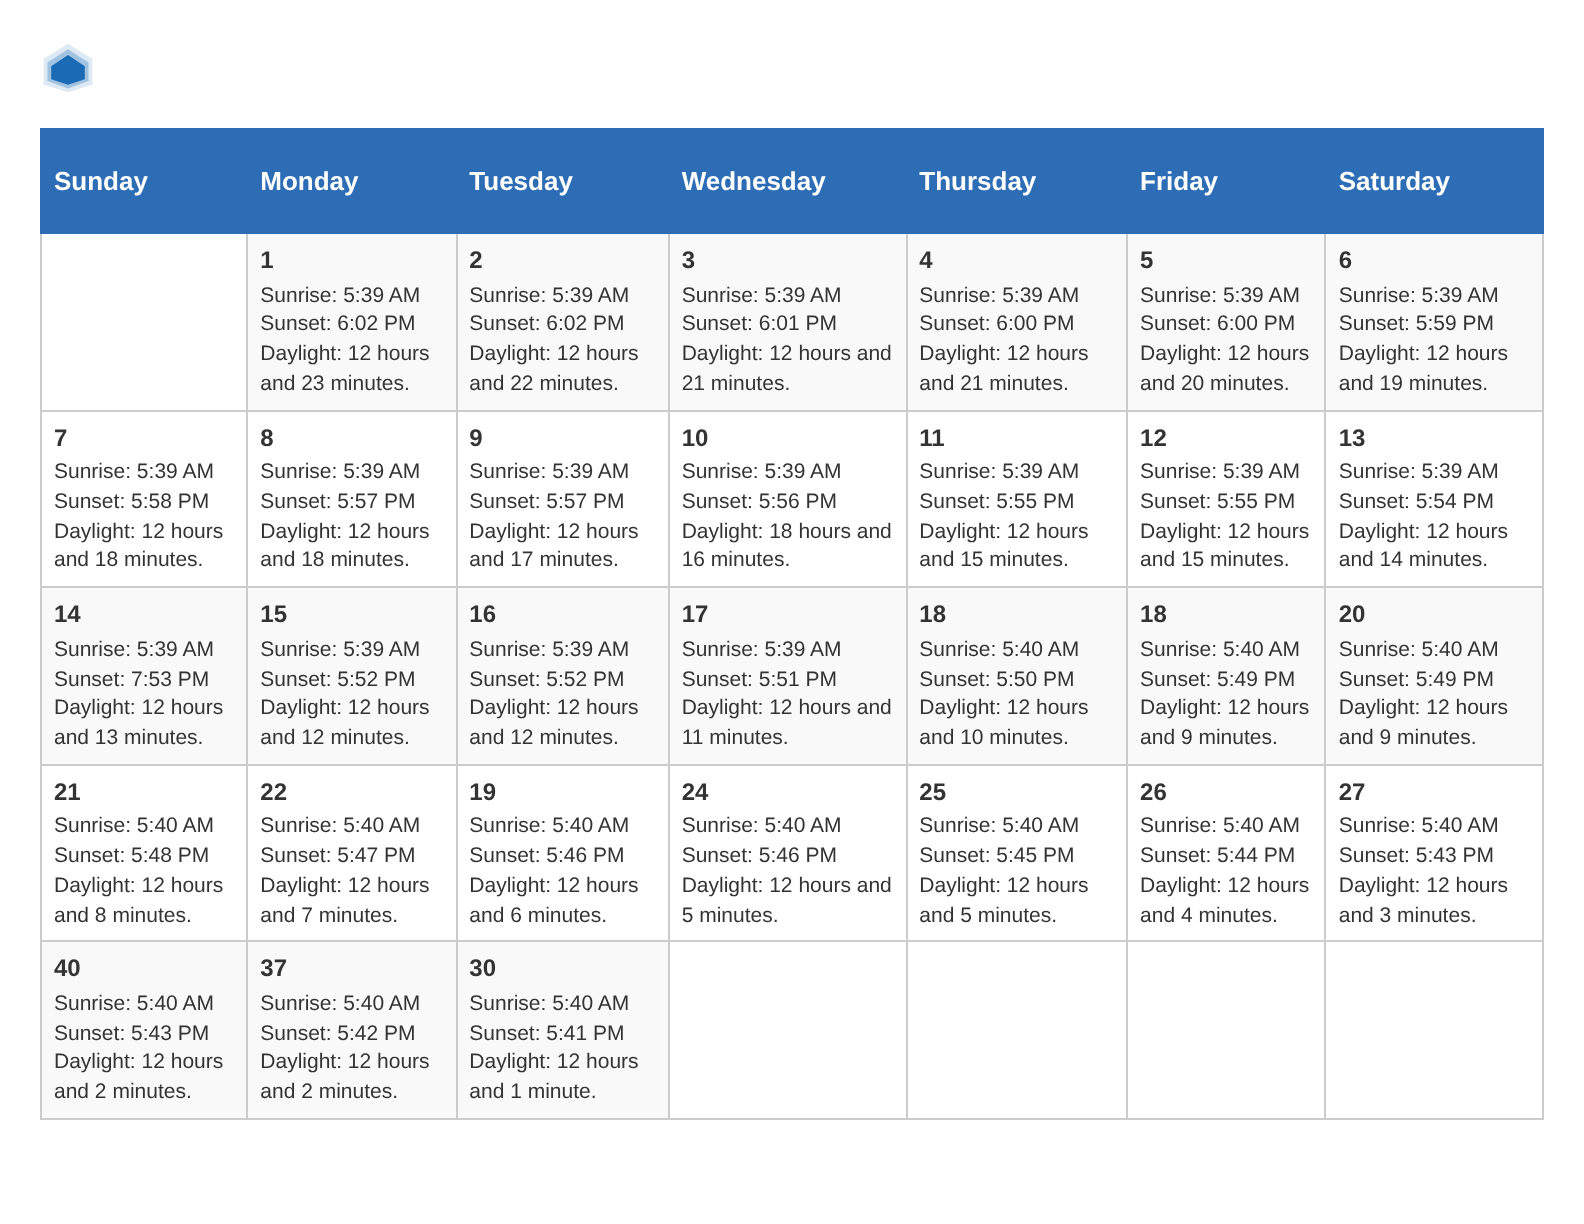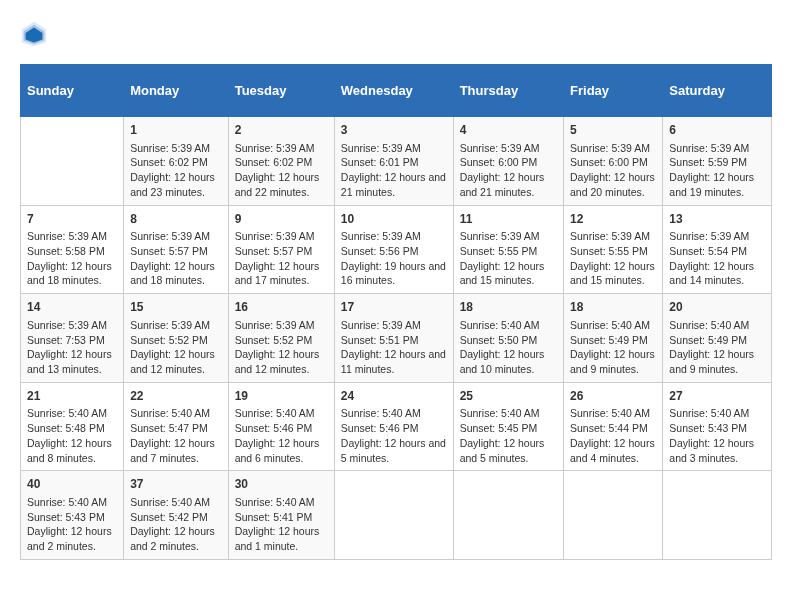--- a/index.html
+++ b/index.html
@@ -124,21 +124,21 @@
         <td><span class="day-num">2</span><span>Sunrise: 5:39 AM</span><br><span>Sunset: 6:02 PM</span><br><span>Daylight: 12 hours and 22 minutes.</span></td>
         <td><span class="day-num">3</span><span>Sunrise: 5:39 AM</span><br><span>Sunset: 6:01 PM</span><br><span>Daylight: 12 hours and 21 minutes.</span></td>
         <td><span class="day-num">4</span><span>Sunrise: 5:39 AM</span><br><span>Sunset: 6:00 PM</span><br><span>Daylight: 12 hours and 21 minutes.</span></td>
         <td><span class="day-num">5</span><span>Sunrise: 5:39 AM</span><br><span>Sunset: 6:00 PM</span><br><span>Daylight: 12 hours and 20 minutes.</span></td>
         <td><span class="day-num">6</span><span>Sunrise: 5:39 AM</span><br><span>Sunset: 5:59 PM</span><br><span>Daylight: 12 hours and 19 minutes.</span></td>
       </tr>
       <tr>
         <td><span class="day-num">7</span><span>Sunrise: 5:39 AM</span><br><span>Sunset: 5:58 PM</span><br><span>Daylight: 12 hours and 18 minutes.</span></td>
         <td><span class="day-num">8</span><span>Sunrise: 5:39 AM</span><br><span>Sunset: 5:57 PM</span><br><span>Daylight: 12 hours and 18 minutes.</span></td>
         <td><span class="day-num">9</span><span>Sunrise: 5:39 AM</span><br><span>Sunset: 5:57 PM</span><br><span>Daylight: 12 hours and 17 minutes.</span></td>
-        <td><span class="day-num">10</span><span>Sunrise: 5:39 AM</span><br><span>Sunset: 5:56 PM</span><br><span>Daylight: 19 hours and 16 minutes.</span></td>
+        <td><span class="day-num">10</span><span>Sunrise: 5:39 AM</span><br><span>Sunset: 5:56 PM</span><br><span>Daylight: 18 hours and 16 minutes.</span></td>
         <td><span class="day-num">11</span><span>Sunrise: 5:39 AM</span><br><span>Sunset: 5:55 PM</span><br><span>Daylight: 12 hours and 15 minutes.</span></td>
         <td><span class="day-num">12</span><span>Sunrise: 5:39 AM</span><br><span>Sunset: 5:55 PM</span><br><span>Daylight: 12 hours and 15 minutes.</span></td>
         <td><span class="day-num">13</span><span>Sunrise: 5:39 AM</span><br><span>Sunset: 5:54 PM</span><br><span>Daylight: 12 hours and 14 minutes.</span></td>
       </tr>
       <tr>
         <td><span class="day-num">14</span><span>Sunrise: 5:39 AM</span><br><span>Sunset: 7:53 PM</span><br><span>Daylight: 12 hours and 13 minutes.</span></td>
         <td><span class="day-num">15</span><span>Sunrise: 5:39 AM</span><br><span>Sunset: 5:52 PM</span><br><span>Daylight: 12 hours and 12 minutes.</span></td>
         <td><span class="day-num">16</span><span>Sunrise: 5:39 AM</span><br><span>Sunset: 5:52 PM</span><br><span>Daylight: 12 hours and 12 minutes.</span></td>
         <td><span class="day-num">17</span><span>Sunrise: 5:39 AM</span><br><span>Sunset: 5:51 PM</span><br><span>Daylight: 12 hours and 11 minutes.</span></td>
         <td><span class="day-num">18</span><span>Sunrise: 5:40 AM</span><br><span>Sunset: 5:50 PM</span><br><span>Daylight: 12 hours and 10 minutes.</span></td>

